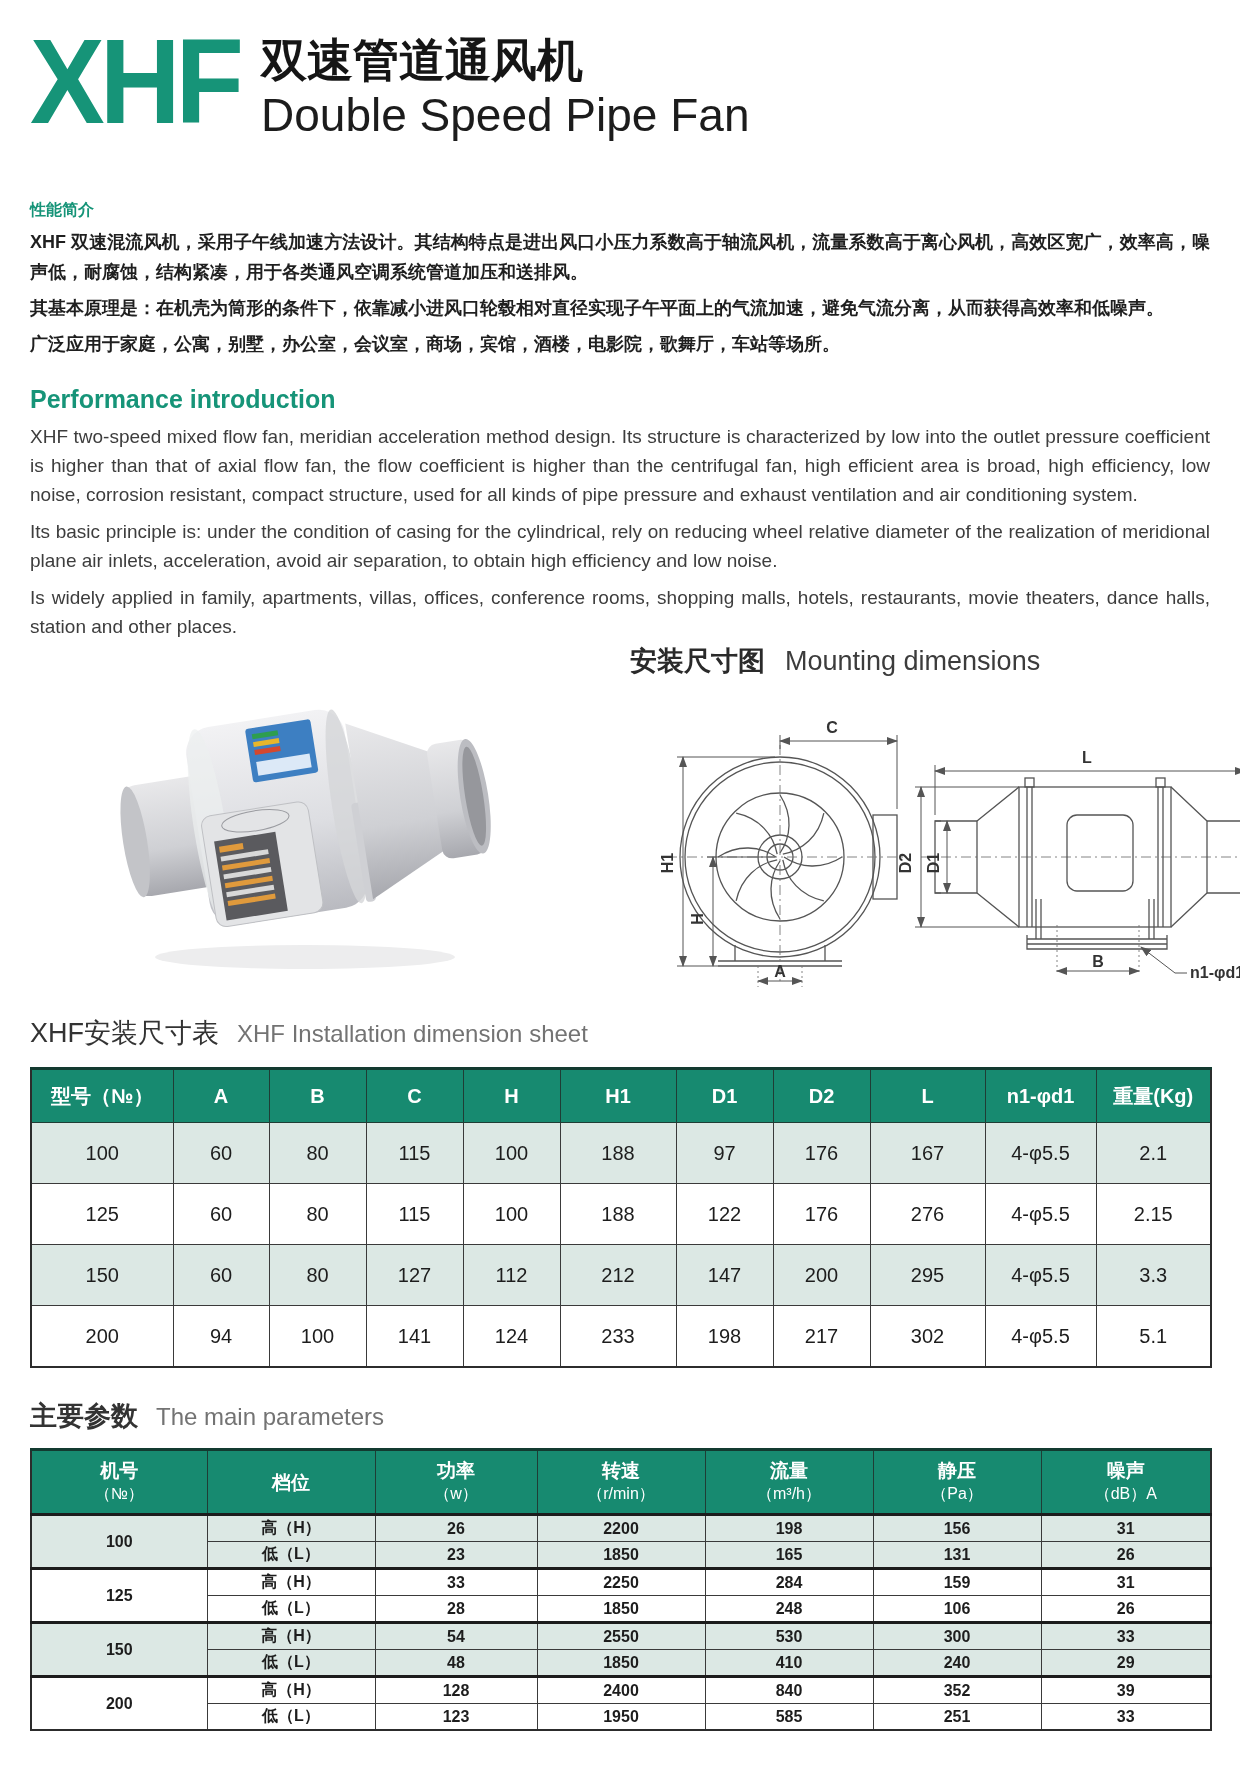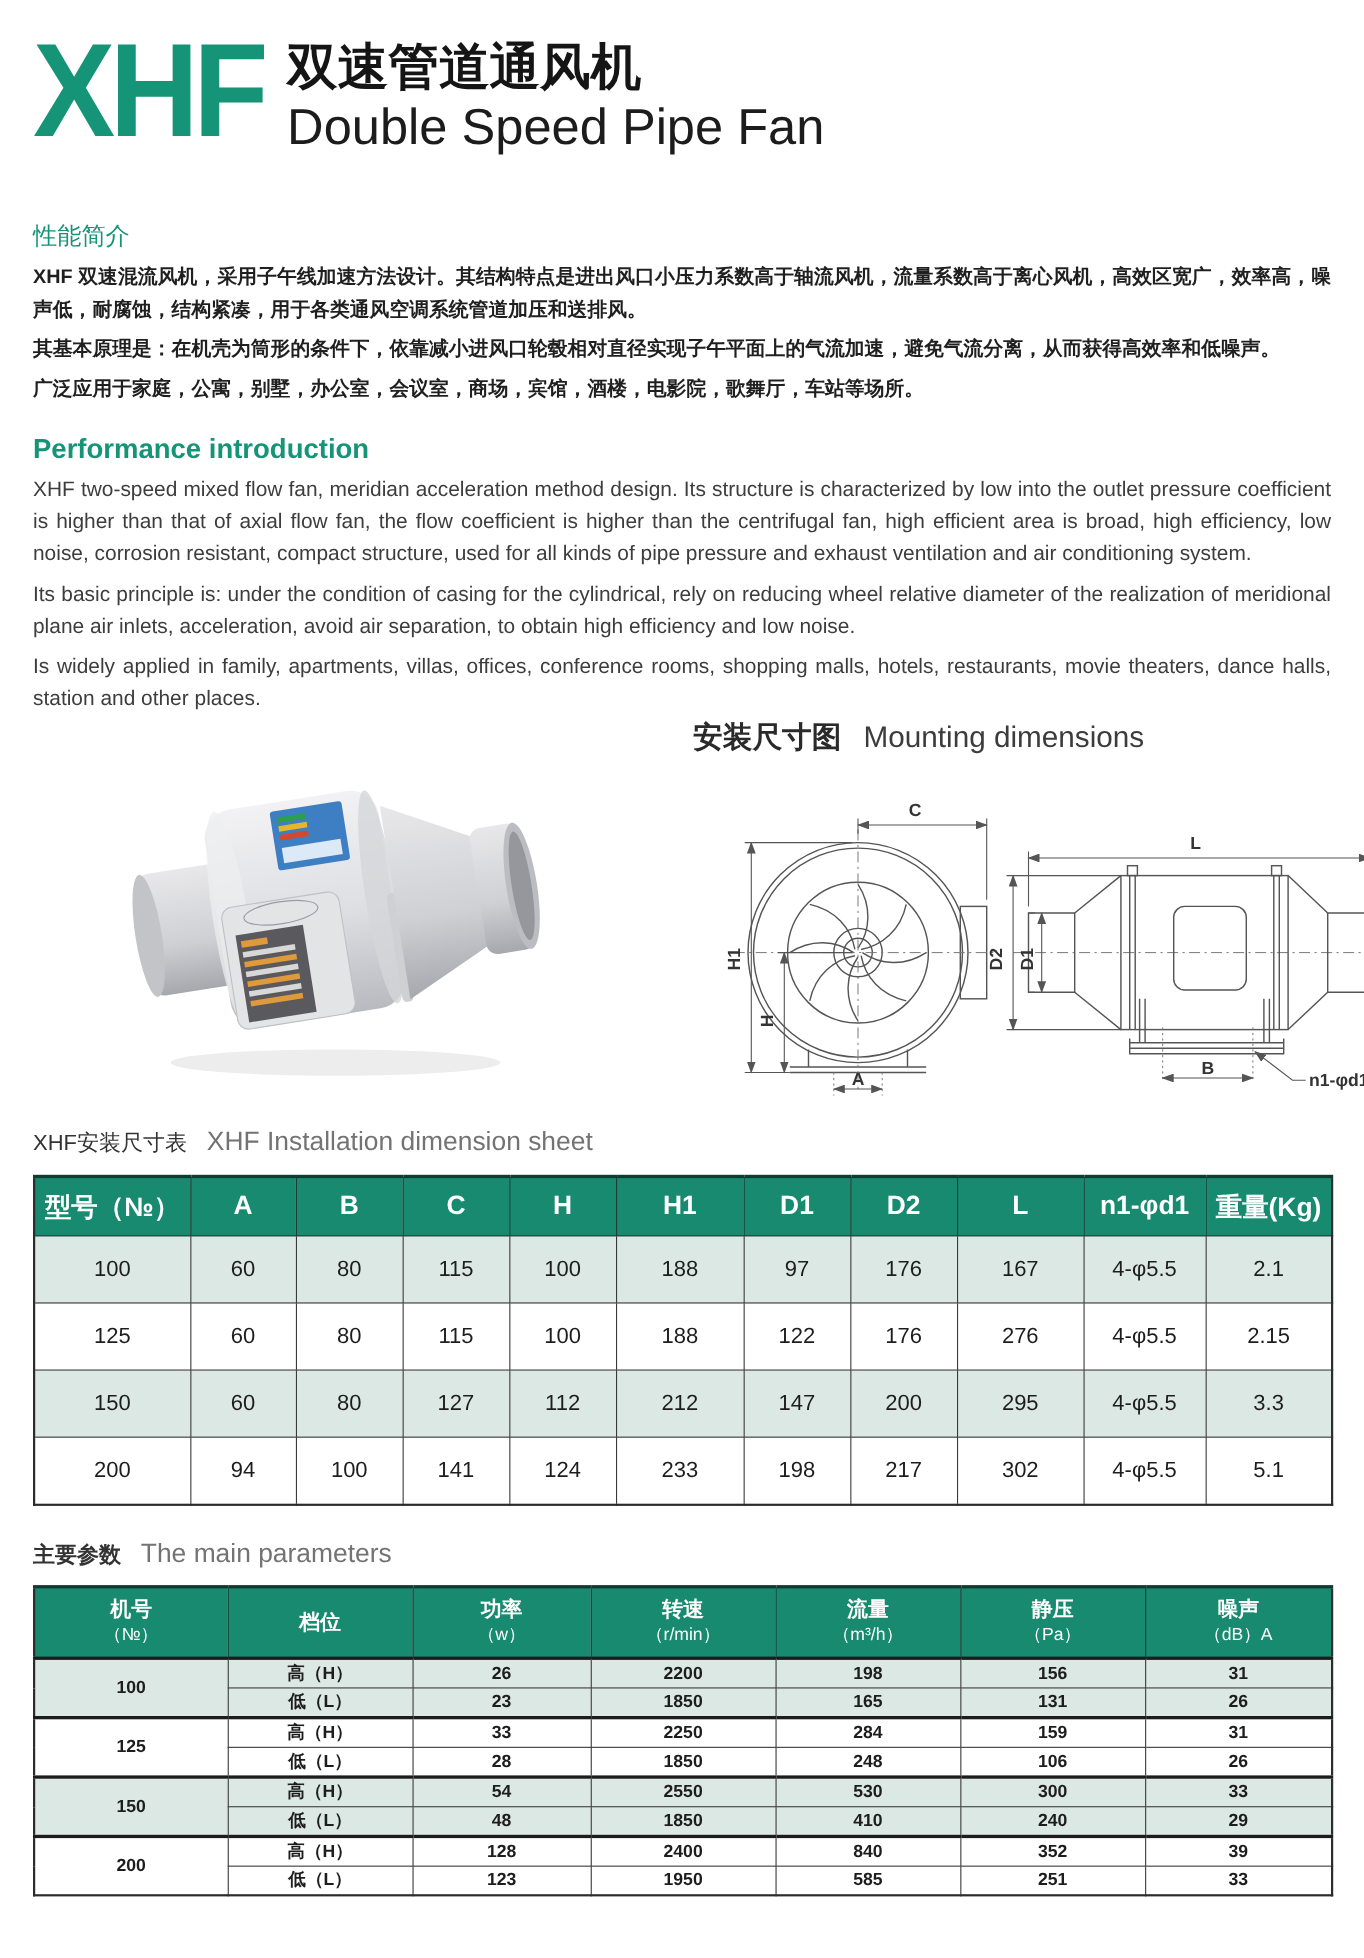--- a/index.html
+++ b/index.html
@@ -12,45 +12,45 @@
   
   .header{display:flex;align-items:flex-start;padding-top:26px;}
   .logo{
     font-size:112px;font-weight:800;line-height:0.92;letter-spacing:-5px;
     color:var(--green,#169478);transform:scaleY(1.08);transform-origin:top left;
   }
   .titles{margin-left:22px;margin-top:6px;}
   .title-zh{font-size:46px;font-weight:600;color:#151515;line-height:56px;}
   .title-en{font-size:46px;font-weight:500;color:#1c1c1c;line-height:54px;}
   
-  .sec-heading-zh{margin-top:58px;font-size:22px;font-weight:400;color:var(--green,#169478);}
+  .sec-heading-zh{margin-top:58px;font-size:16px;font-weight:700;color:var(--green,#169478);}
   .zh-par{font-size:18px;line-height:30px;font-weight:600;color:#1f1f1f;margin-top:6px;text-align:justify;}
   .sec-heading-en{margin-top:26px;font-size:25px;font-weight:700;color:var(--green,#169478);}
   .en-par{font-size:19px;line-height:29px;color:#3d3d3d;margin-top:8px;text-align:justify;}
   
   .media{position:relative;height:340px;margin-top:10px;}
   .photo-wrap{position:absolute;left:80px;top:10px;width:390px;height:315px;}
   .mount-title{position:absolute;left:600px;top:-8px;white-space:nowrap;}
   .mount-title .zh{font-size:27px;font-weight:700;color:#2a2a2a;}
   .mount-title .en{font-size:27px;font-weight:400;color:#3c3c3c;margin-left:20px;}
   .diagram-wrap{position:absolute;left:585px;top:36px;width:640px;height:304px;}
   
   .tbl-title{margin-top:24px;white-space:nowrap;}
-  .tbl-title .zh{font-size:20px;font-weight:500;color:#333;text-align:center;}
+  .tbl-title .zh{font-size:27px;font-weight:500;color:#333;text-align:center;}
   .tbl-title .zh.bold{font-weight:700;}
   .tbl-title .en{font-size:24px;color:#737373;margin-left:18px;}
   table{border-collapse:collapse;width:1180px;table-layout:fixed;}
   .dtable{margin-top:16px;}
   .ptable{margin-top:14px;}
   th,td{border:1px solid #3a3a3a;text-align:center;vertical-align:middle;padding:0;}
   thead th{
     background:var(--tgreen,#178A70);color:#ffffff;font-weight:700;
     border-color:#1f3d35;border-top:3px solid #133a30;
   }
-  .dtable thead th{height:52px;font-size:24px;}
+  .dtable thead th{height:52px;font-size:20px;}
   .dtable td{height:60px;font-size:20px;color:#1d1d1d;}
   .dtable tr.mint td{background:var(--mint,#DCE8E4);}
   .dtable{border:2px solid #2c2c2c;}
   .ptable{border:2px solid #2c2c2c;}
   .ptable thead th{height:62px;font-size:19px;line-height:23px;}
   .ptable thead th .unit{font-size:16px;font-weight:400;}
   .ptable td{height:25px;font-size:16px;font-weight:600;color:#1d1d1d;}
   .ptable tr.mint td{background:var(--mint,#DCE8E4);}
   .ptable tr.group-start td{border-top:3px solid #1c1c1c;}
   

